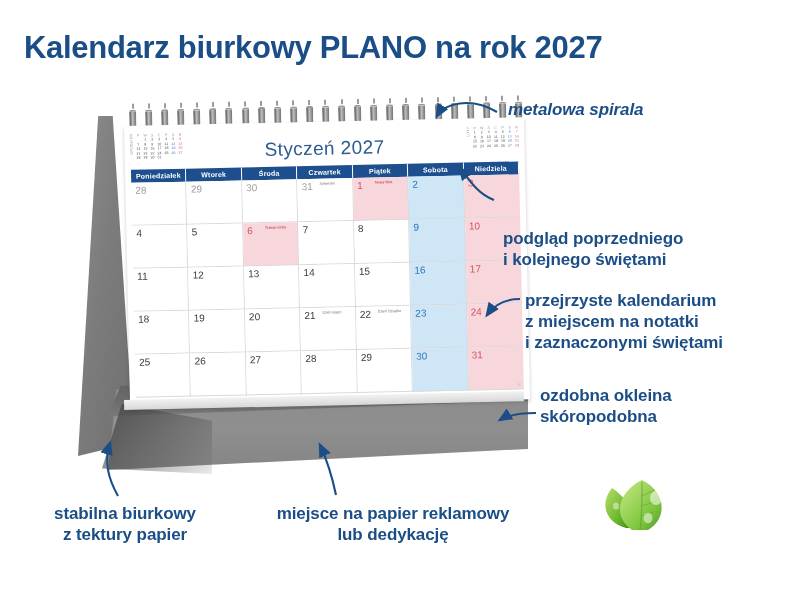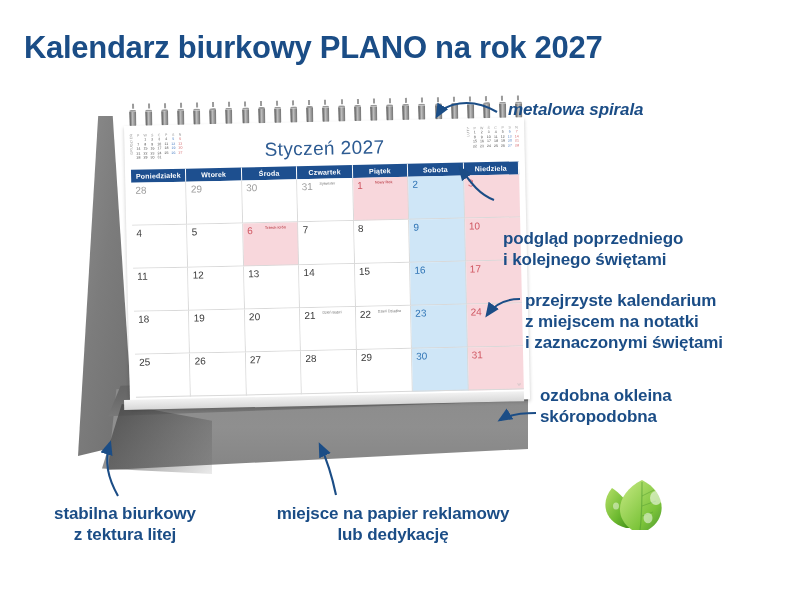--- a/index.html
+++ b/index.html
@@ -444,21 +444,21 @@
   </div>
 
   <div class="anno" style="left:525px;top:290px;">
     <div>przejrzyste kalendarium</div>
     <div>z miejscem na notatki</div>
     <div>i zaznaczonymi świętami</div>
   </div>
 
   <div class="anno ctr" style="left:10px;top:503px;width:230px;">
     <div>stabilna biurkowy</div>
-    <div>z tektura litej</div>
+    <div>z tektury papier</div>
   </div>
 
   <div class="anno ctr" style="left:248px;top:503px;width:290px;">
     <div>miejsce na papier reklamowy</div>
     <div>lub dedykację</div>
   </div>
 
   <svg class="arrows">
     <defs>
       <marker id="ah" markerWidth="7" markerHeight="7" refX="5.6" refY="3" orient="auto">

